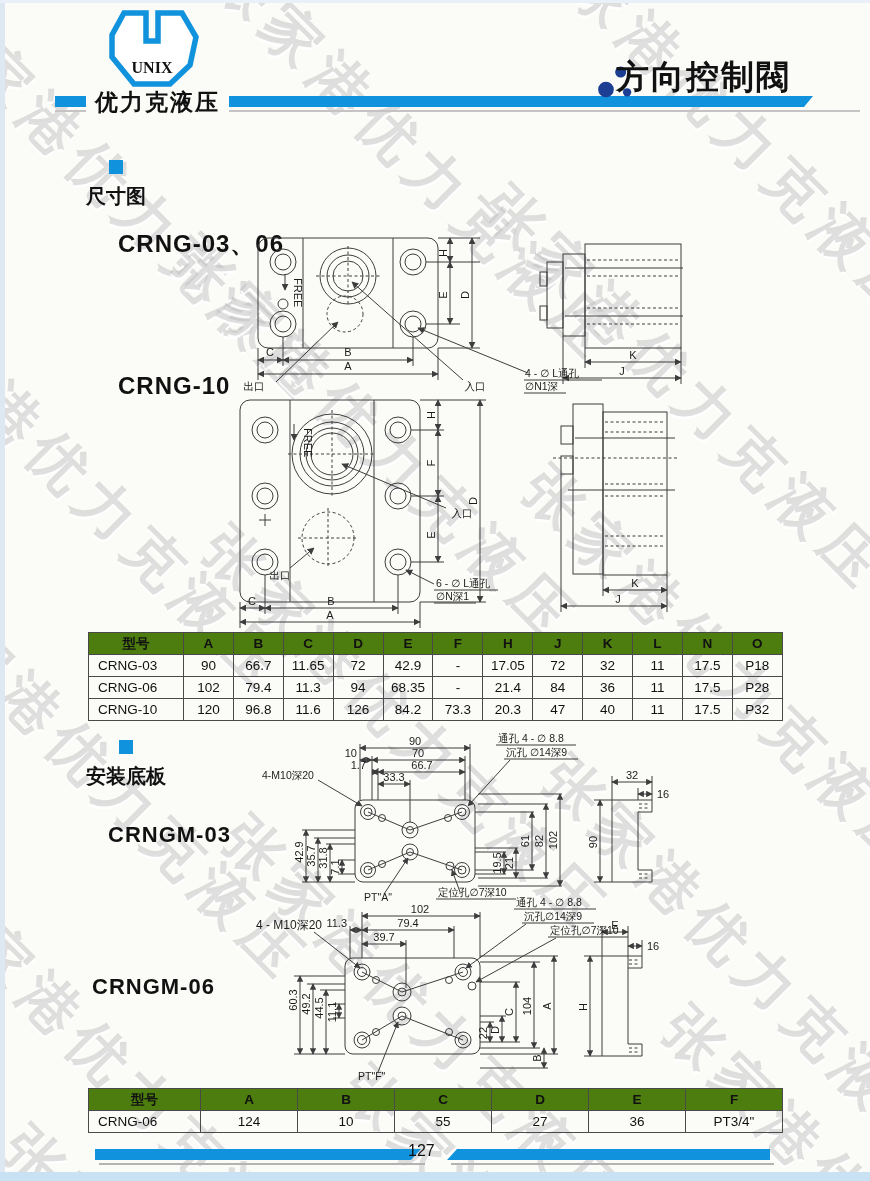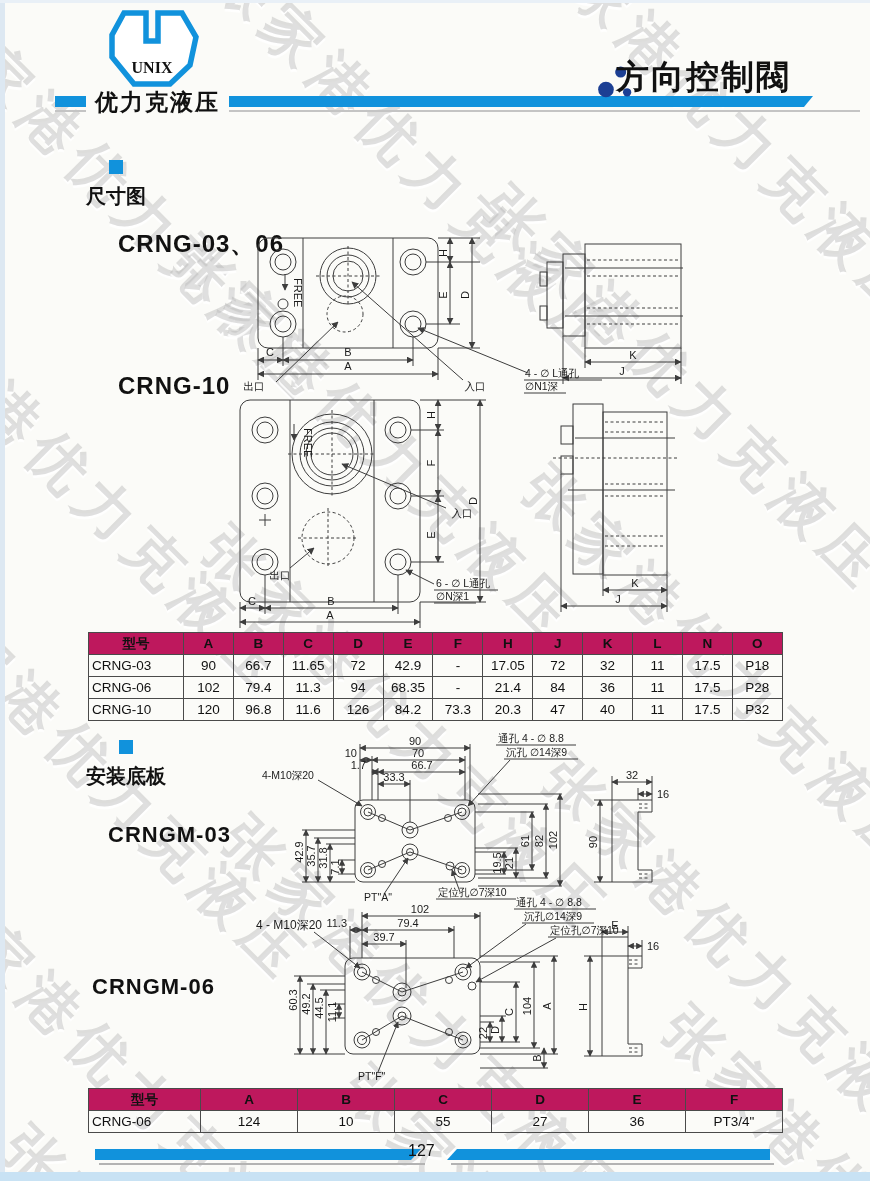--- a/index.html
+++ b/index.html
@@ -31,22 +31,22 @@
   svg.draw{position:absolute;overflow:visible;}
   svg.draw .ln line,svg.draw .ln rect,svg.draw .ln circle,svg.draw .ln path,svg.draw .ln polygon,
   svg.draw .ln polyline{stroke:#3d3d3d;stroke-width:1;fill:none;}
   svg.draw .dash{stroke-dasharray:3 2.5;}
   svg.draw text{font-family:"Liberation Sans",sans-serif;font-size:11px;fill:#1c1c1c;}
   svg.draw text.cn{font-size:10.5px;}
   
   table.dim{position:absolute;border-collapse:collapse;table-layout:fixed;}
   table.dim th,table.dim td{border:1.4px solid #4a4a4a;font-size:13.5px;text-align:center;
         padding:1px 2px;height:19px;overflow:hidden;}
-  table.dim th{background:#be185d;font-weight:bold;}
-  table.dim td:first-child{text-align:left;padding-left:3px;}
+  table.dim th{background:#4d7c0f;font-weight:bold;}
+  table.dim td:first-child{text-align:left;padding-left:9px;}
   
   .fbar-l{position:absolute;left:95px;top:1149px;width:326px;height:11px;background:#1192dc;
           clip-path:polygon(0 0,100% 0,calc(100% - 10px) 100%,0 100%);}
   .fbar-r{position:absolute;left:447px;top:1149px;width:323px;height:11px;background:#1192dc;
           clip-path:polygon(10px 0,100% 0,100% 100%,0 100%);}
   .fsh{position:absolute;top:1163px;height:2px;background:#b3b3b3;}
   .pnum{position:absolute;left:408px;top:1142px;width:52px;text-align:left;font-size:16px;}
 </style>
 </head>
 <body>

